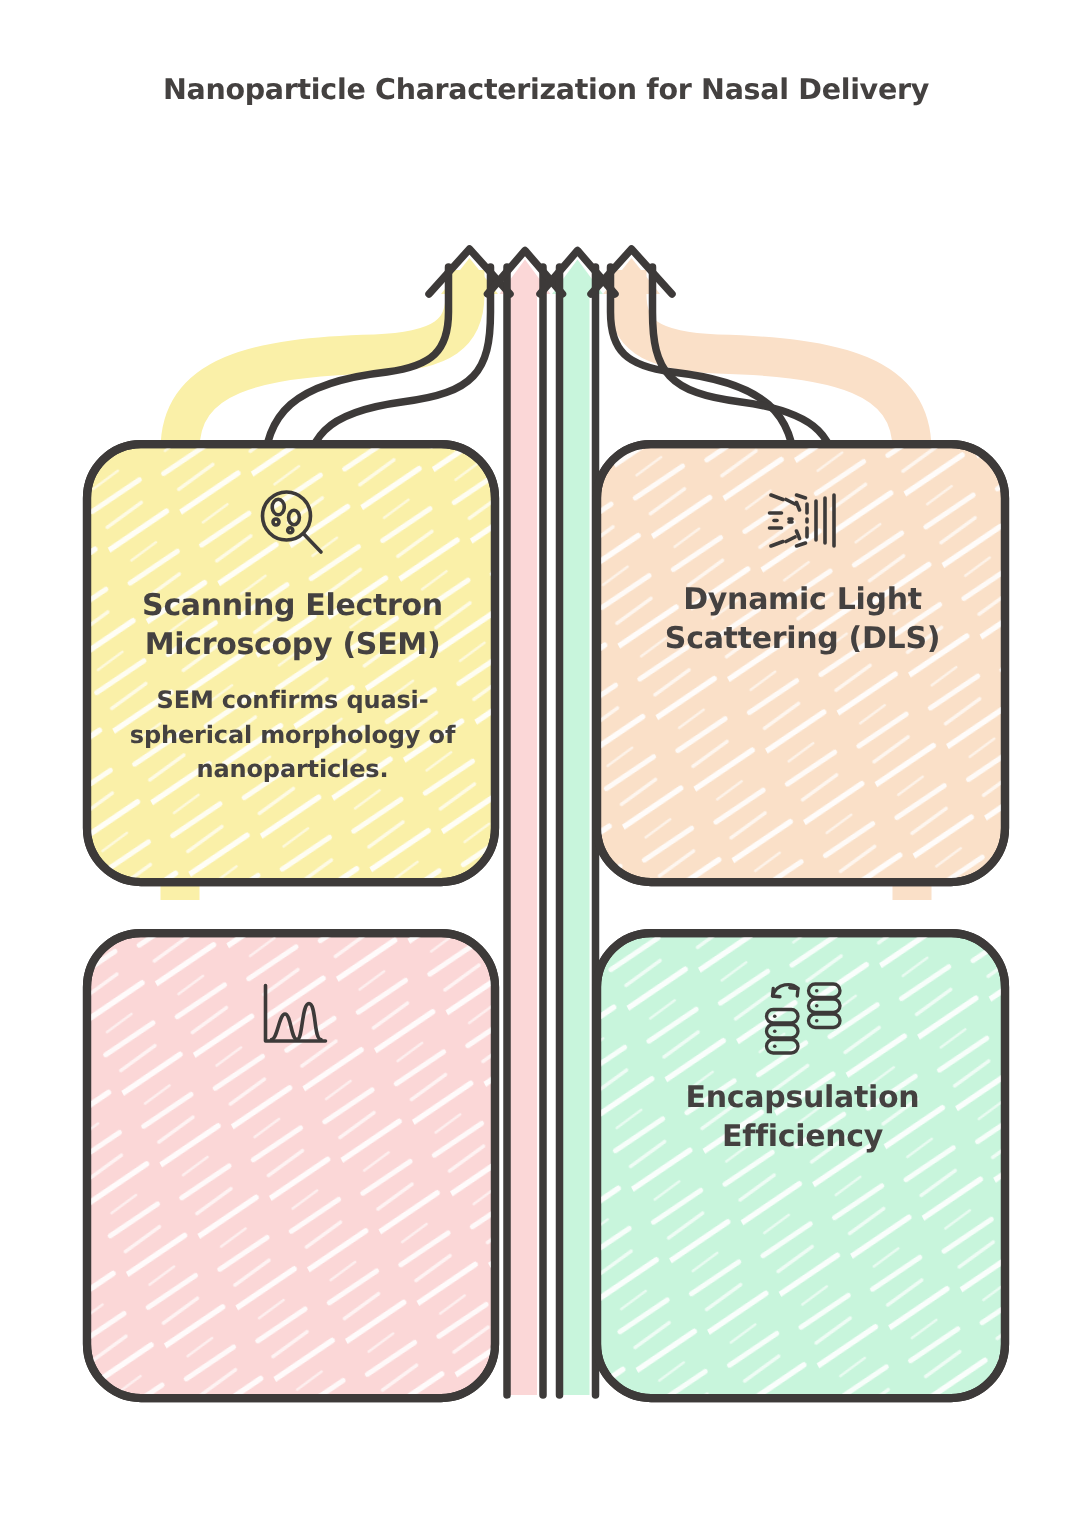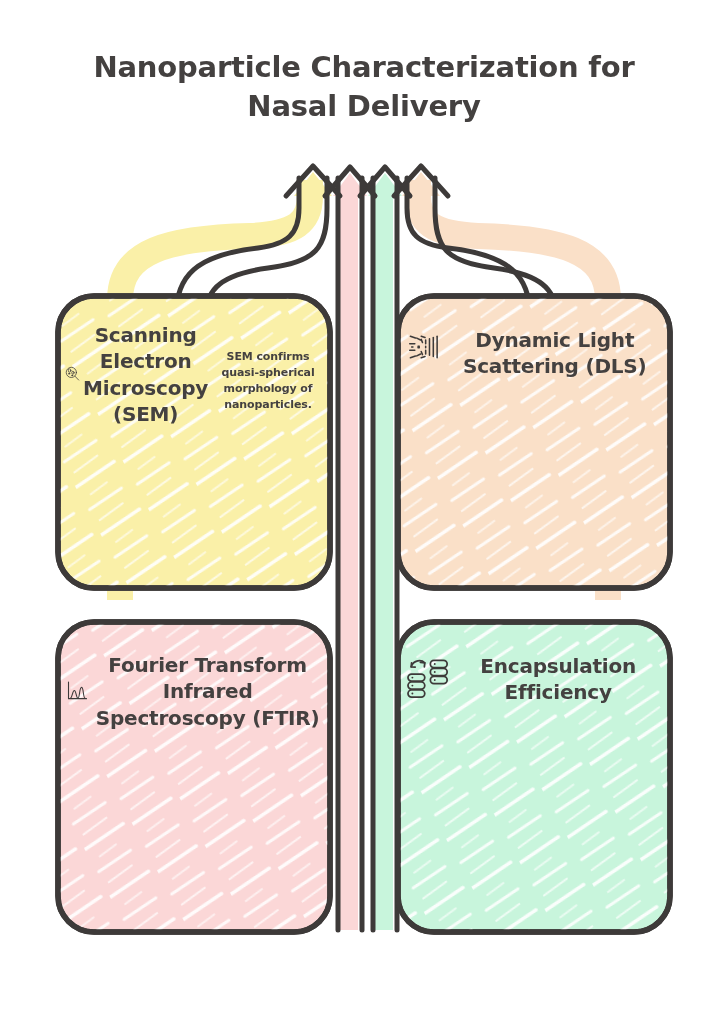--- a/index.html
+++ b/index.html
@@ -26,21 +26,21 @@
   .title-wrap {
     position: absolute;
     left: 54px;
     top: 48px;
     width: 620px;
     text-align: center;
     z-index: 6;
   }
   .title-text {
     font-family: "DejaVu Sans", sans-serif;
-    font-size: 29px;
+    font-size: 19px;
     line-height: 1.33;
     font-weight: bold;
     color: #444140;
     letter-spacing: -0.2px;
   }
 
   
   .svg-layer {
     position: absolute;
     left: 0;
@@ -48,42 +48,42 @@
     width: 728px;
     height: 1024px;
     z-index: 1;
   }
 
   
   .card-content {
     position: absolute;
     z-index: 4;
     display: flex;
-    flex-direction: row;
+    flex-direction: column;
     align-items: center;
     text-align: center;
     pointer-events: none;
   }
   .card-icon {
     display: block;
     margin-bottom: 14px;
   }
   .card-heading {
     font-family: "DejaVu Sans", sans-serif;
     font-weight: bold;
     font-size: 20px;
     line-height: 1.32;
     color: #444140;
     margin: 0 0 12px 0;
     letter-spacing: -0.2px;
   }
   .card-desc {
     font-family: "DejaVu Sans", sans-serif;
     font-weight: bold;
-    font-size: 11px;
+    font-size: 16px;
     line-height: 1.45;
     color: #444140;
     margin: 0;
     letter-spacing: -0.1px;
   }
 
   
   #content-sem  { left: 64px;  top: 322px; width: 262px; }
   #content-dls  { left: 404px; top: 322px; width: 262px; }
   #content-ftir { left: 64px;  top: 652px; width: 262px; }
@@ -247,21 +247,20 @@
   </div>
 
   <div class="card-content" id="content-ftir">
     <svg class="card-icon" width="56" height="50" viewBox="0 0 56 50">
       <g fill="none" stroke="#3d3a39" stroke-width="2.4" stroke-linecap="round" stroke-linejoin="round">
         <path d="M10 5 L10 42 L50 42"></path>
         <path d="M14 41 C18 41 19 24 23 24 C27 24 27 41 31 41"></path>
         <path d="M31 41 C35 41 34 17 39 17 C44 17 42 41 47 41"></path>
       </g>
     </svg>
-    <h3 class="card-heading">Fourier Transform Infrared Spectroscopy (FTIR)</h3>
   </div>
 
   <div class="card-content" id="content-enc">
     <svg class="card-icon" width="58" height="52" viewBox="0 0 58 52">
       <g fill="none" stroke="#3d3a39" stroke-width="2.2" stroke-linecap="round" stroke-linejoin="round">
 
         <rect x="33" y="4" width="21" height="9" rx="4.5"></rect>
         <rect x="33" y="14" width="21" height="9" rx="4.5"></rect>
         <rect x="33" y="24" width="21" height="9" rx="4.5"></rect>
         <circle cx="38.5" cy="8.5" r="1.2" fill="#3d3a39" stroke="none"></circle>

